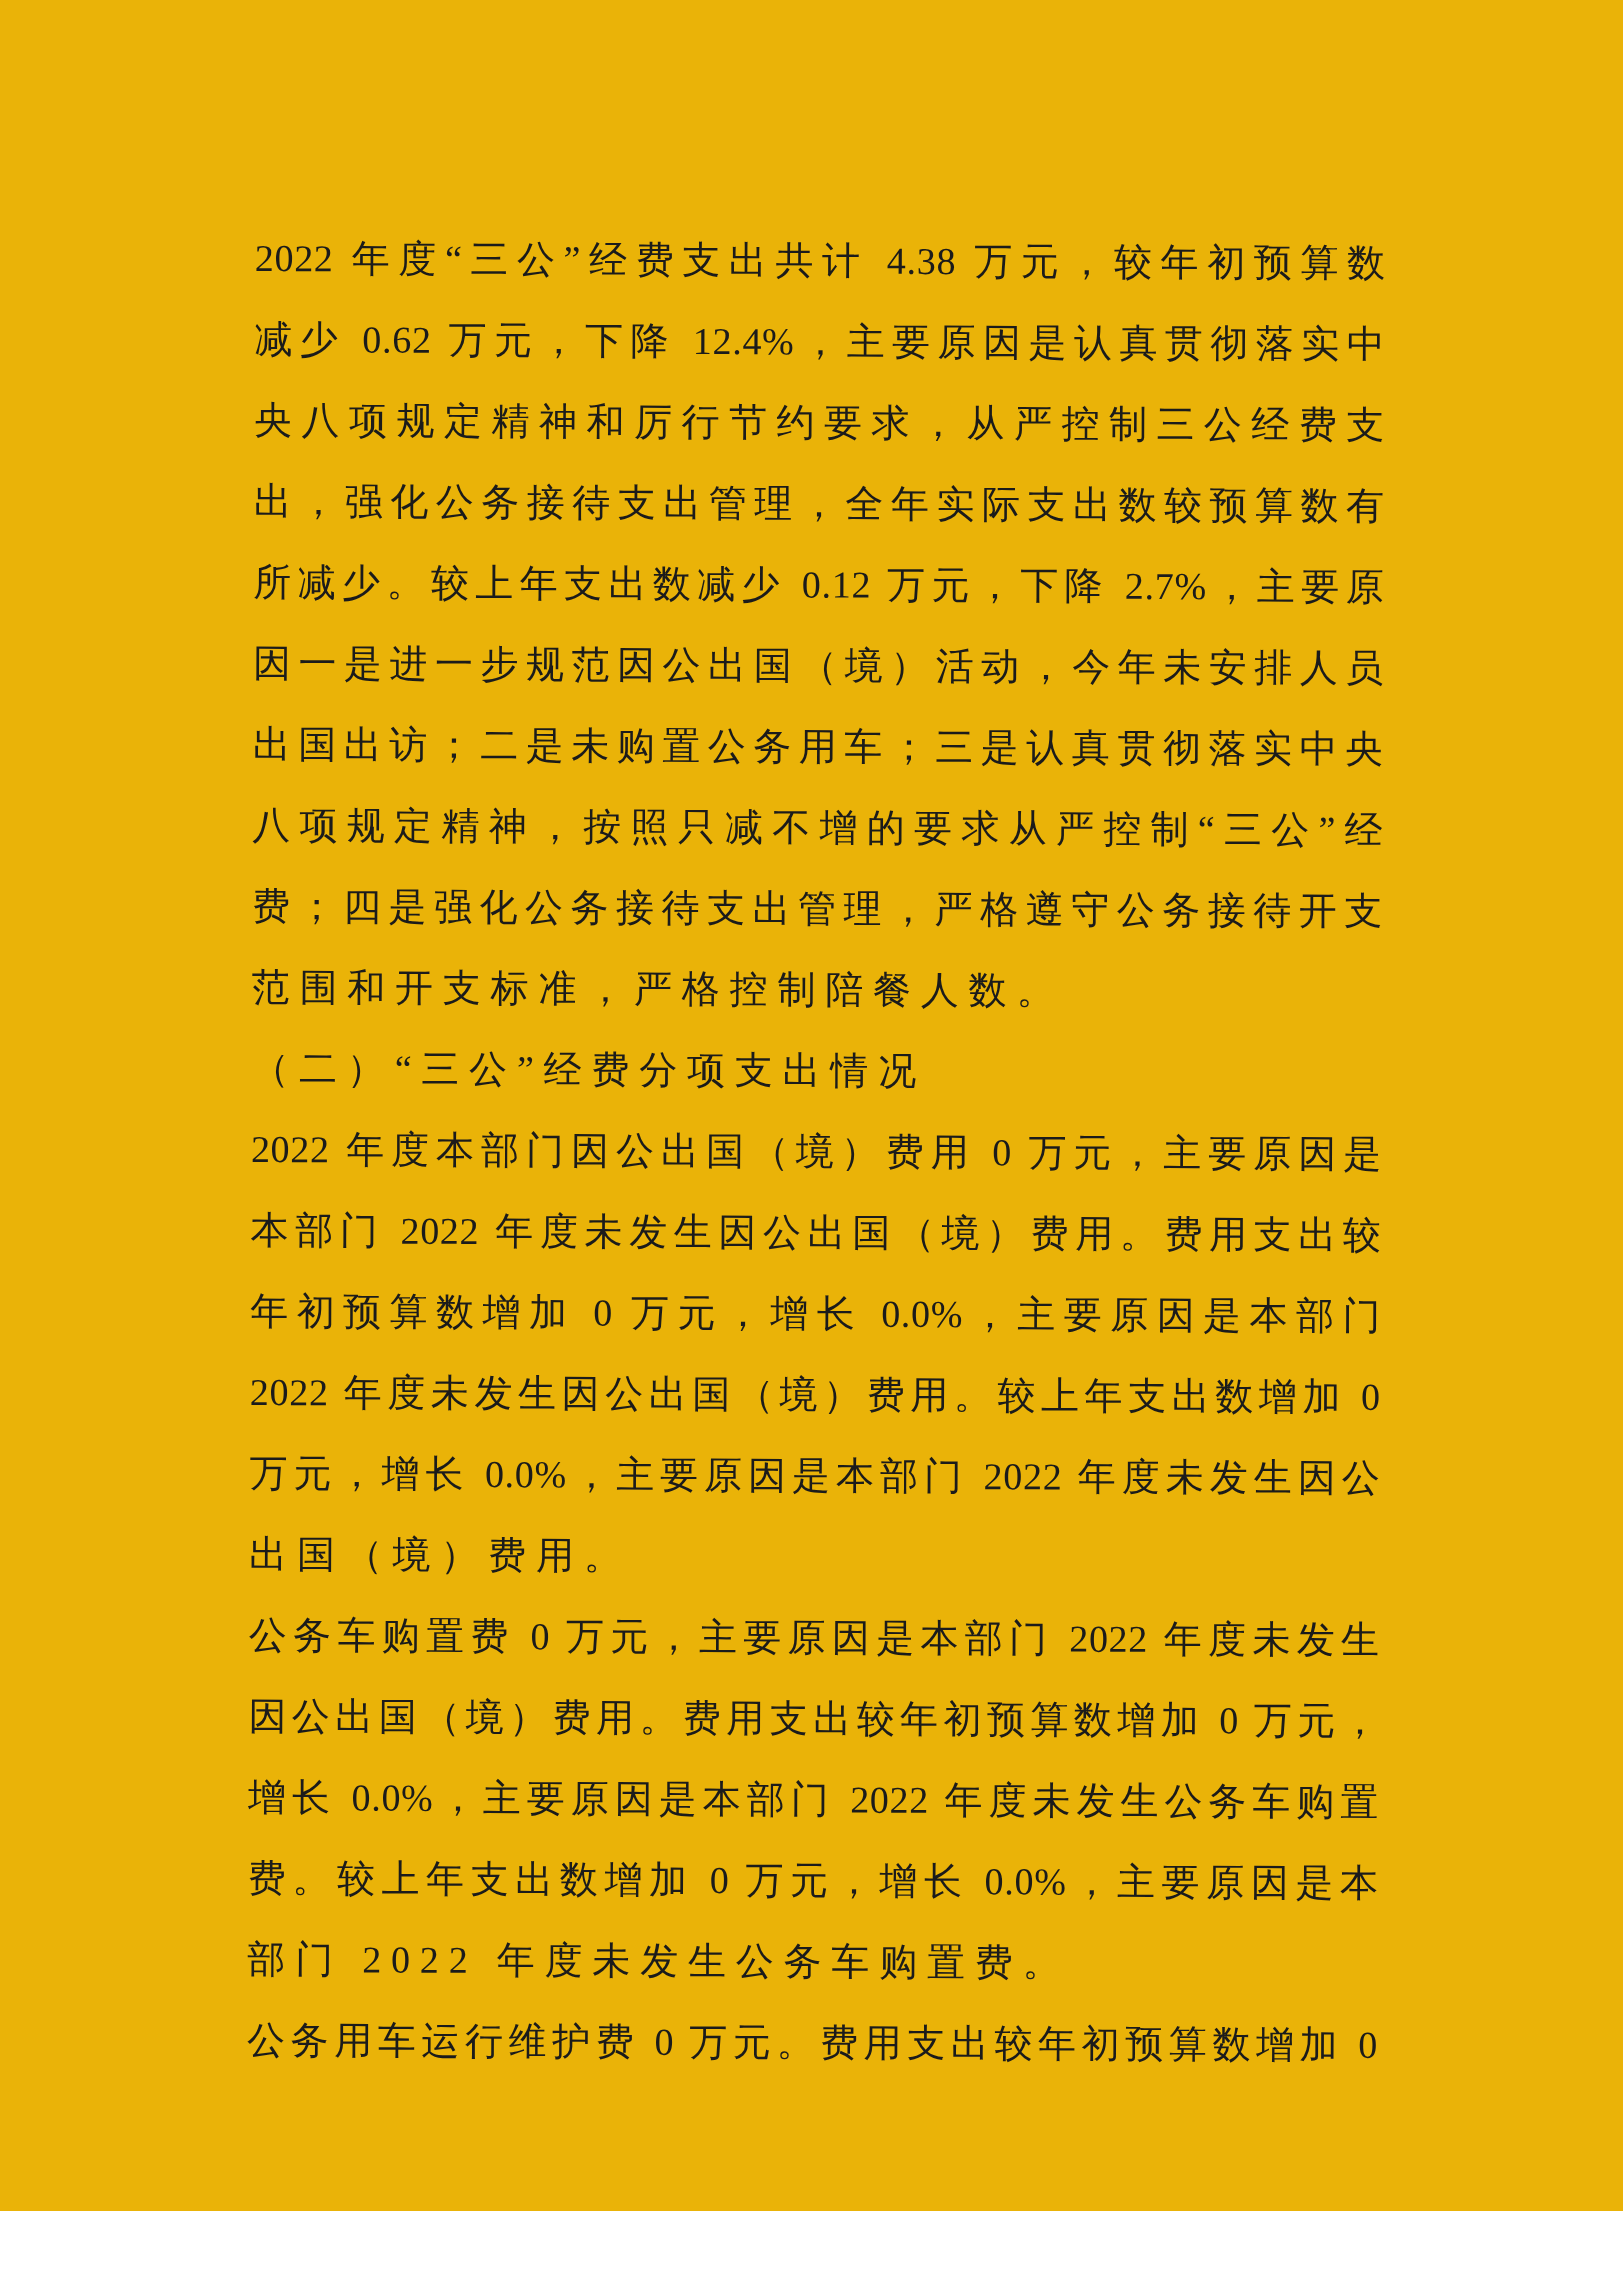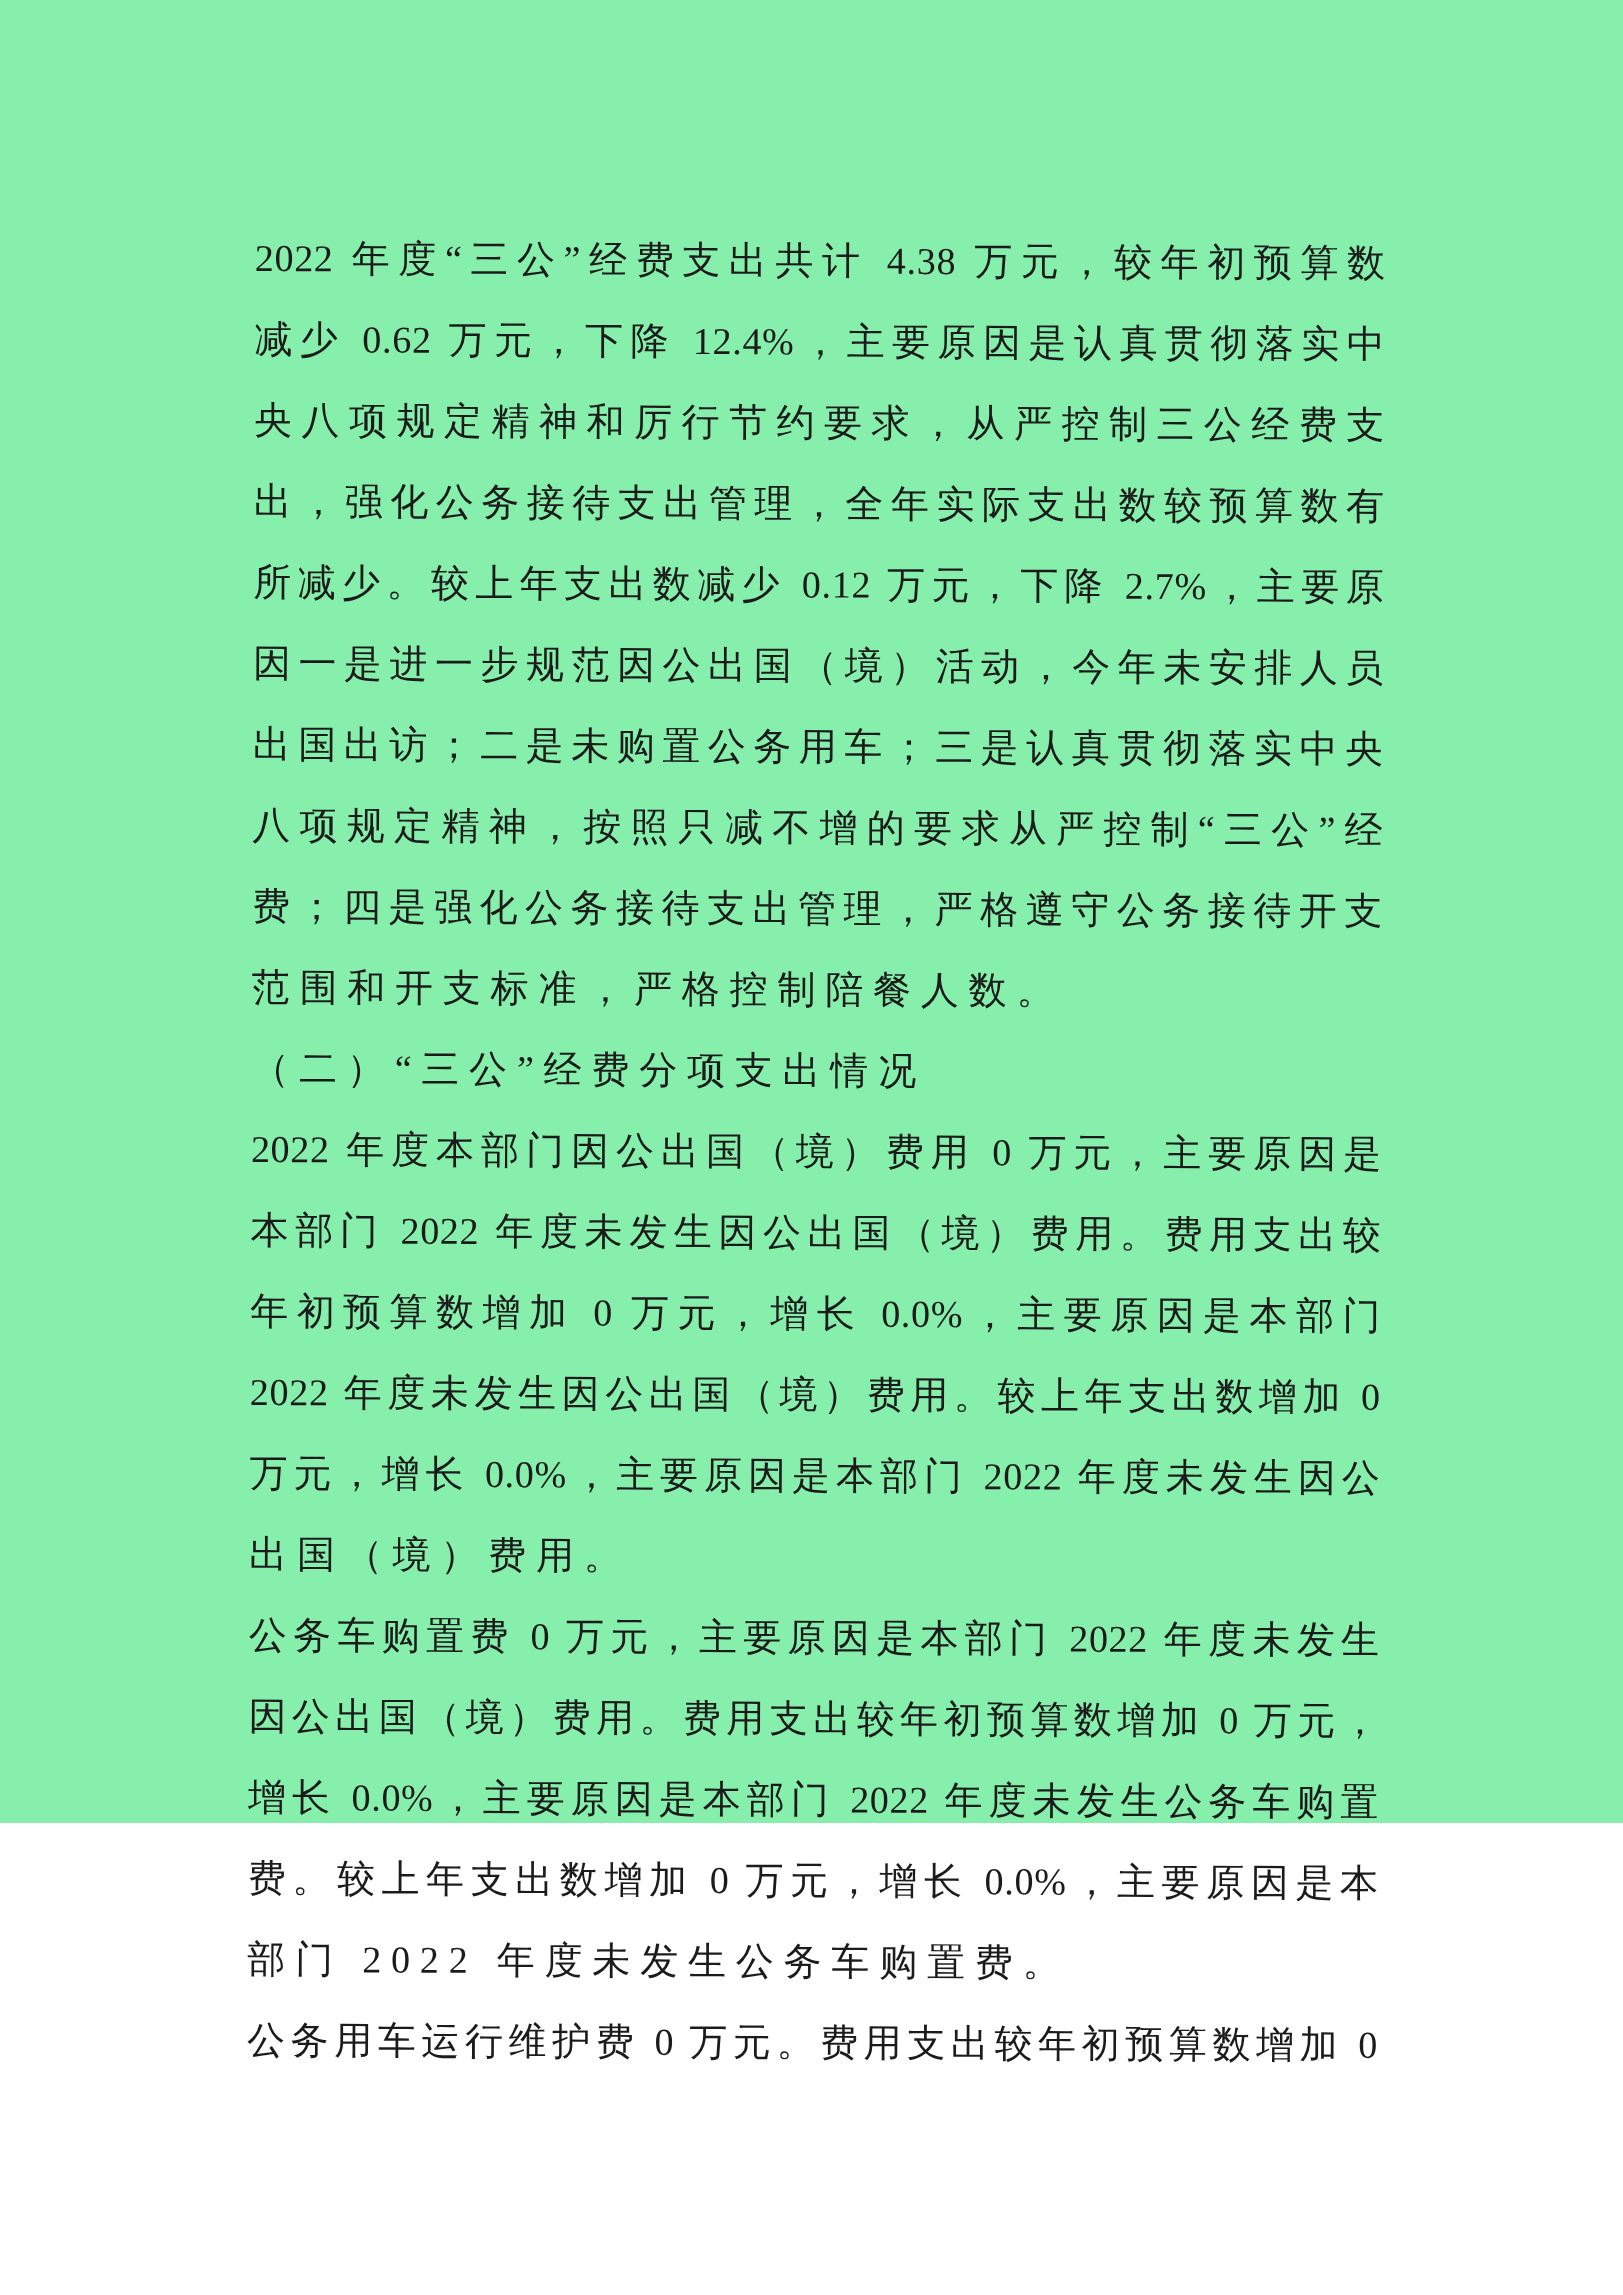--- a/index.html
+++ b/index.html
@@ -9,22 +9,22 @@
   body {
     width: 1623px;
     height: 2295px;
     background: #ffffff;
     overflow: hidden;
     font-family: "Liberation Serif", "DejaVu Serif", serif;
   }
   .sheet {
     position: relative;
     width: 1623px;
-    height: 1823px;
-    background: #86efac;
+    height: 2211px;
+    background: #eab308;
   }
   .text-block {
     position: absolute;
     left: 255px;
     top: 218px;
     width: 1131px;
     transform: rotate(0.25deg);
     transform-origin: left top;
     color: #1b1b1b;
   }

